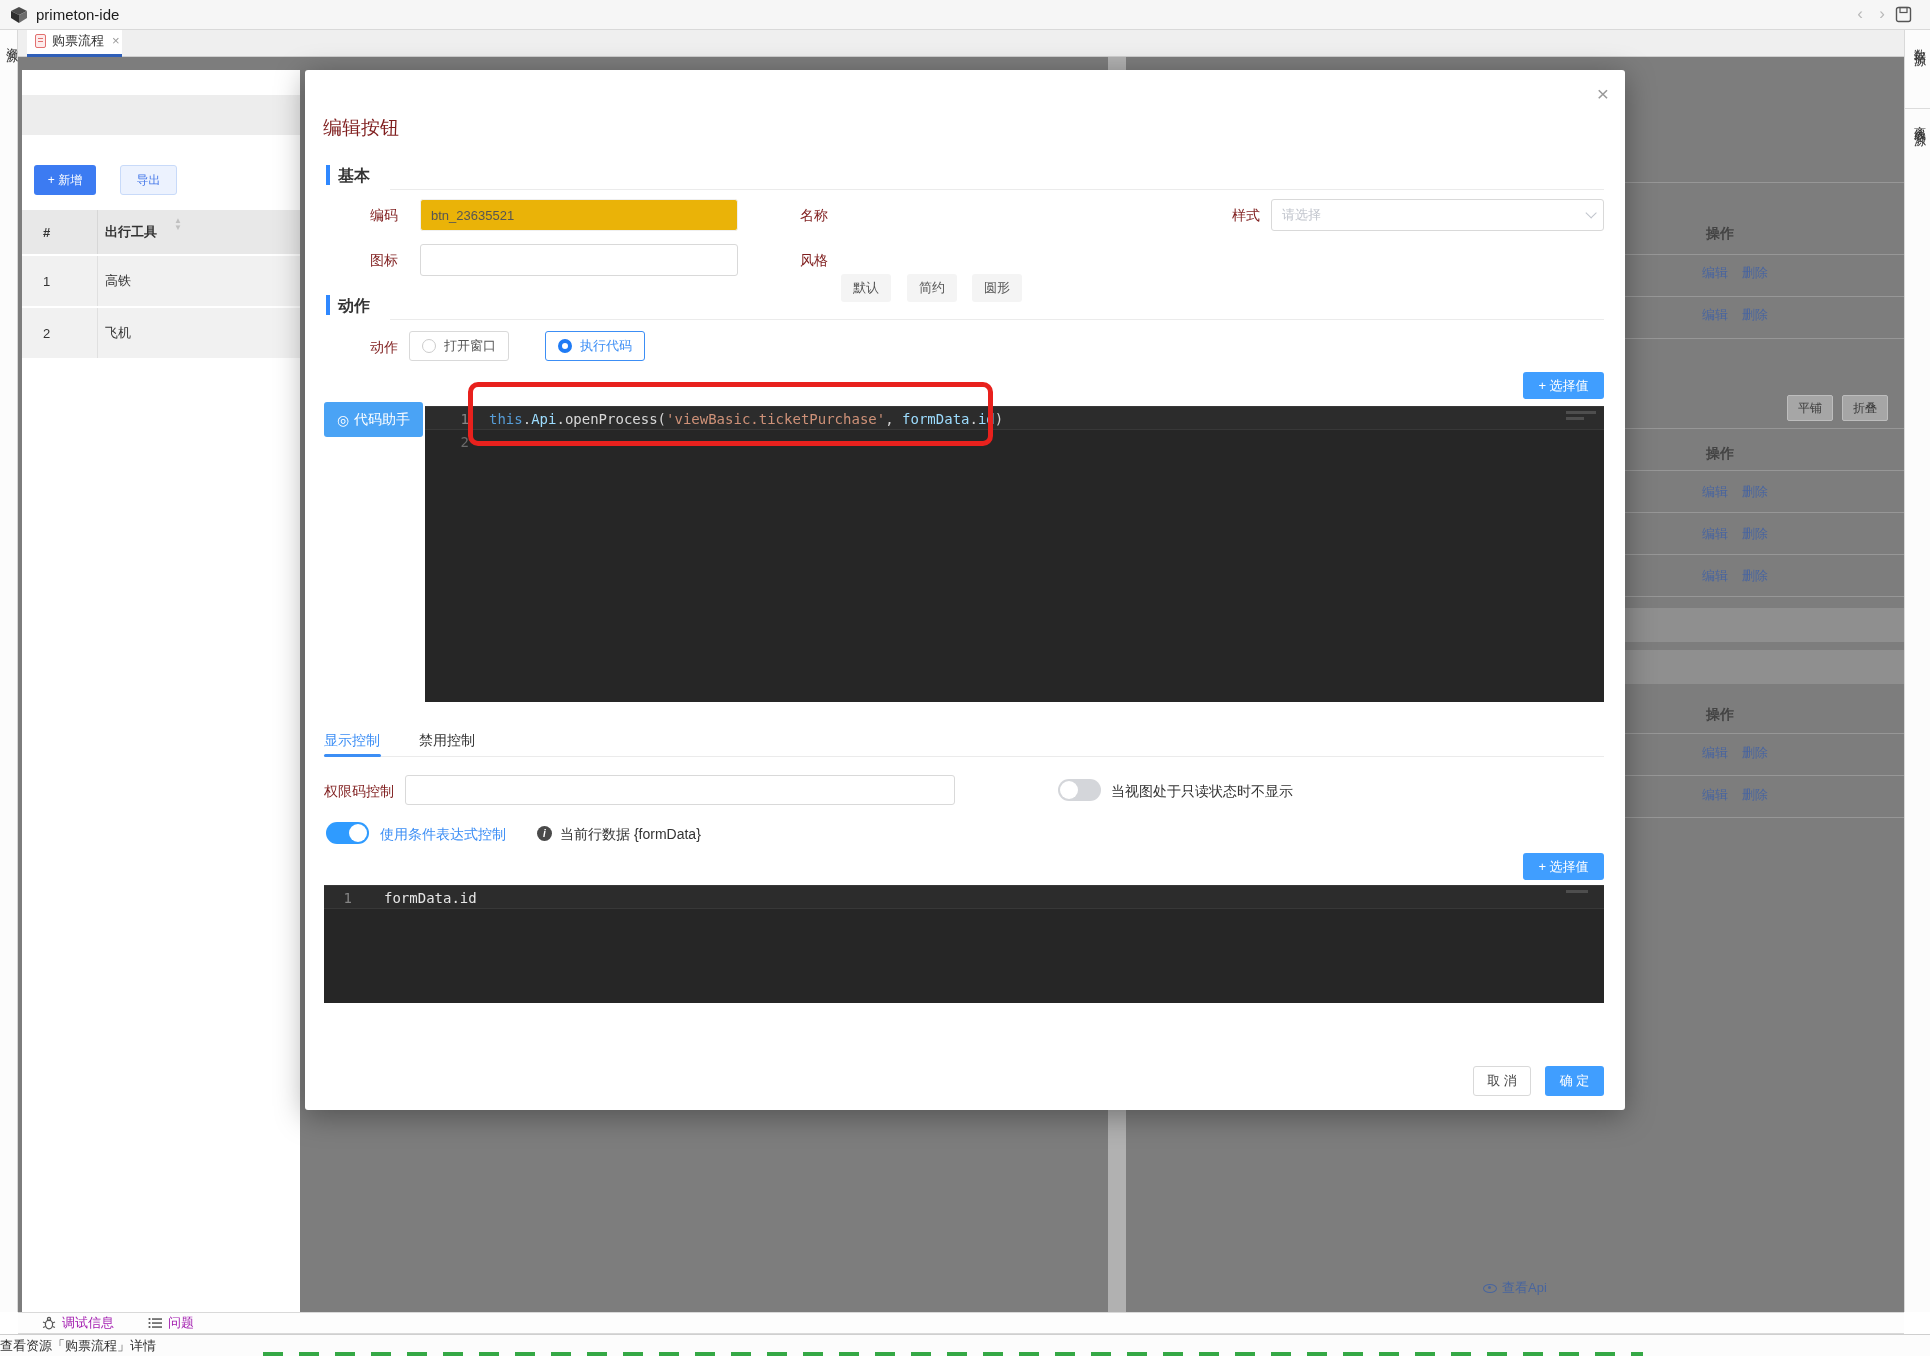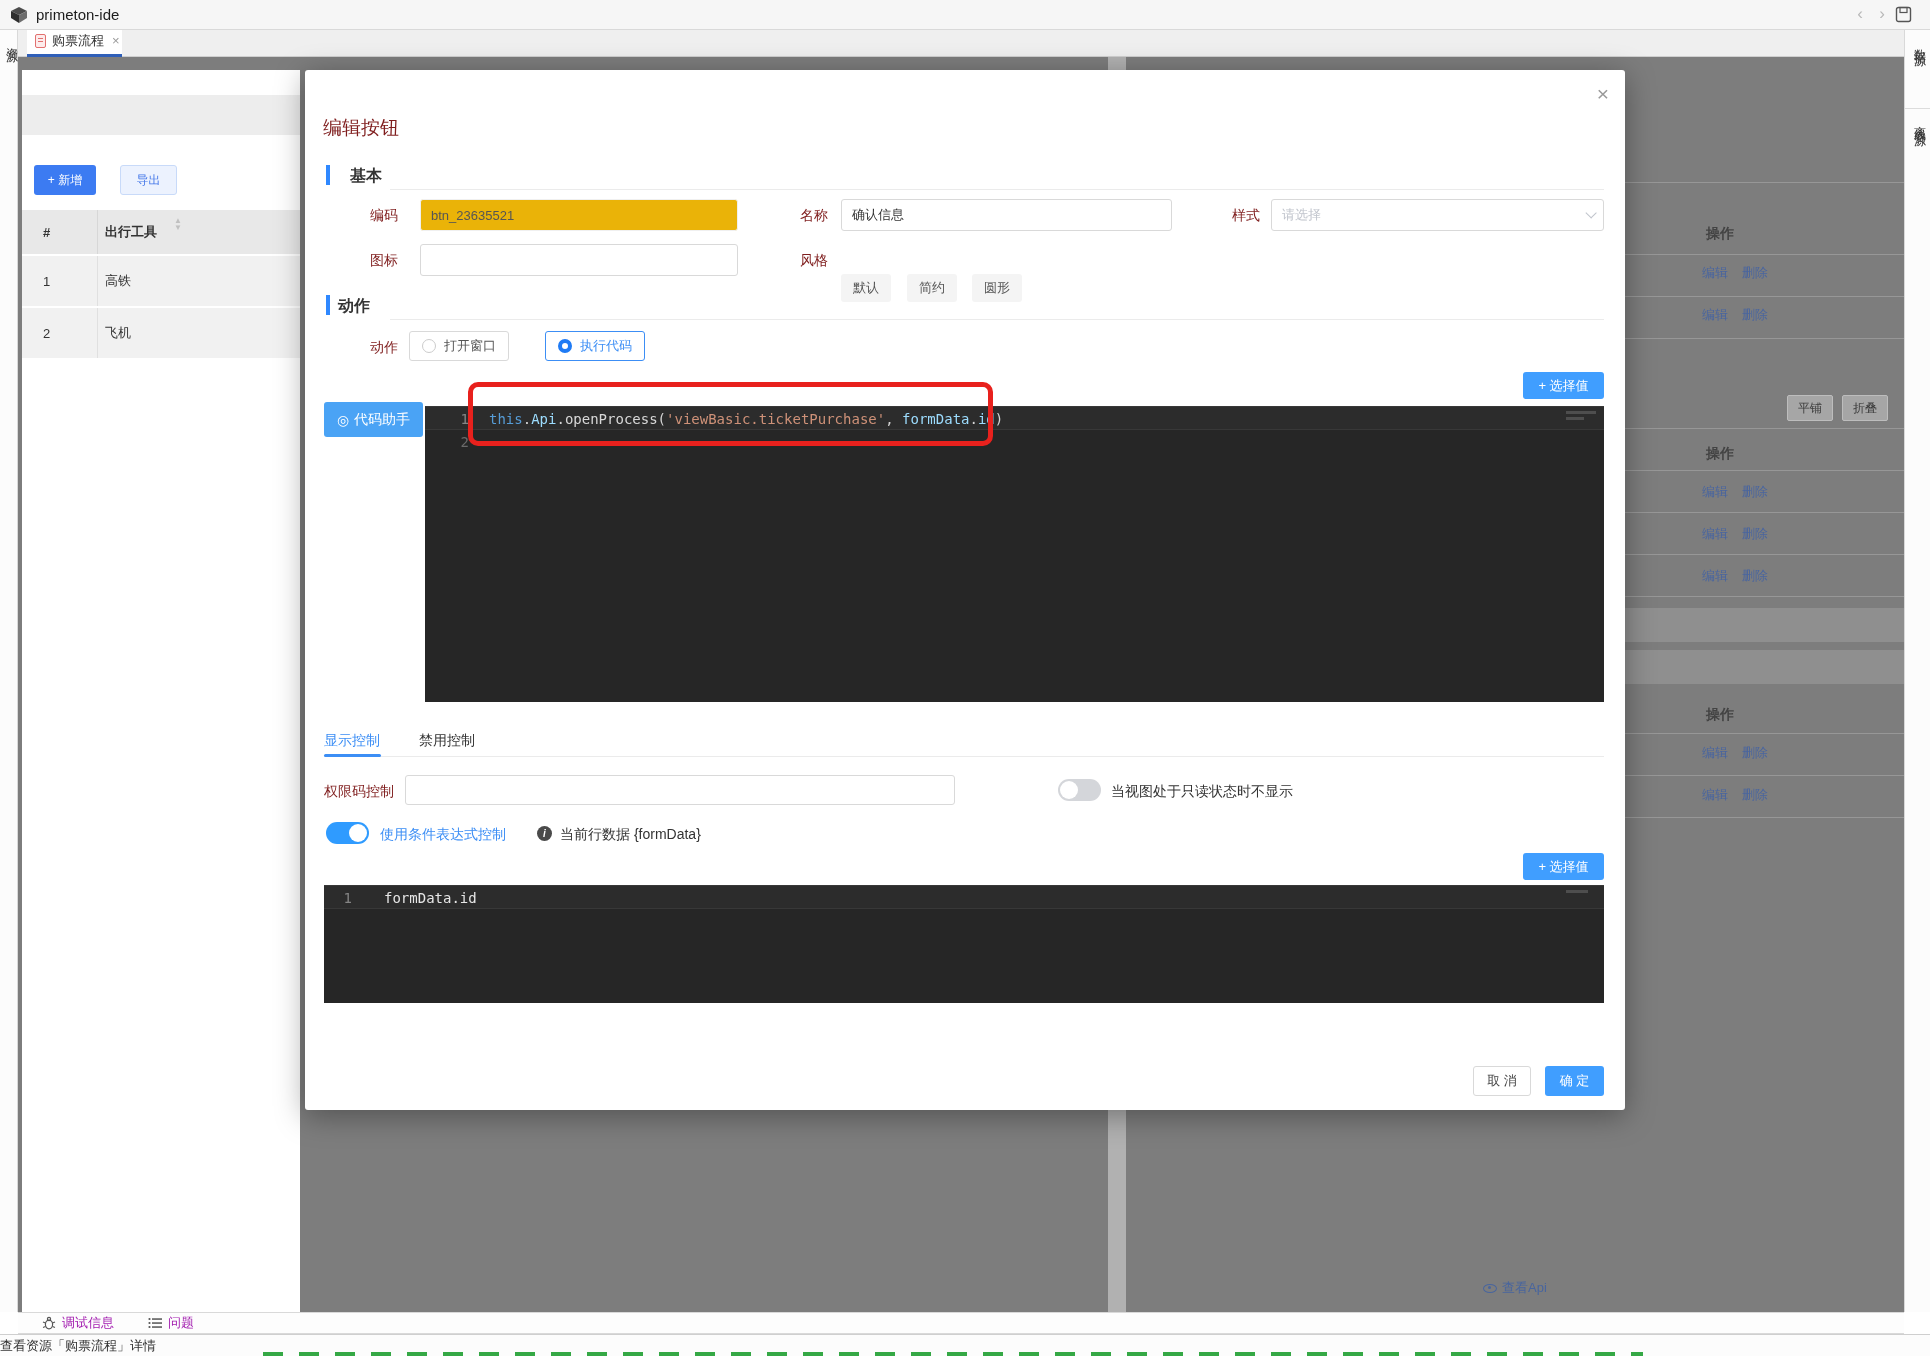--- a/index.html
+++ b/index.html
@@ -224,31 +224,28 @@
       <span class="lp-c2">飞机</span>
       <span class="lp-colline"></span>
     </div>
   </div>
 
   <div class="abs modal">
     <div class="m-title">编辑按钮</div>
     <div class="m-close">×</div>
 
     <div class="sec-bar" style="left:21px; top:95px;"></div>
-    <div class="sec-label" style="left:33px; top:96px;margin-left:12px;">基本</div>
+    <div class="sec-label" style="left:33px; top:96px;">基本</div>
     <div class="sec-line" style="left:85px; top:119px; width:1214px;"></div>
 
     <div class="f-label" style="left:33px; top:137px;">编码</div>
     <div class="f-input disabled" style="left:115px; top:129px; width:318px;">
         <span>btn_23635521</span>
       </div>
     <div class="f-label" style="left:463px; top:137px;">名称</div>
-    <div class="f-input" style="left:536px; top:129px; width:331px;">
-        <span>确认信息</span>
-      </div>
     <div class="f-label" style="left:895px; top:137px;">样式</div>
     <div class="f-input f-select" style="left:966px; top:129px; width:333px;">
       <span>请选择</span>
         <span class="chev"></span>
     </div>
 
     <div class="f-label" style="left:33px; top:182px;">图标</div>
     <div class="f-input" style="left:115px; top:174px; width:318px;"></div>
     <div class="f-label" style="left:463px; top:182px;">风格</div>
     <div class="fg-btn" style="left:536px; top:176px;">默认</div>

